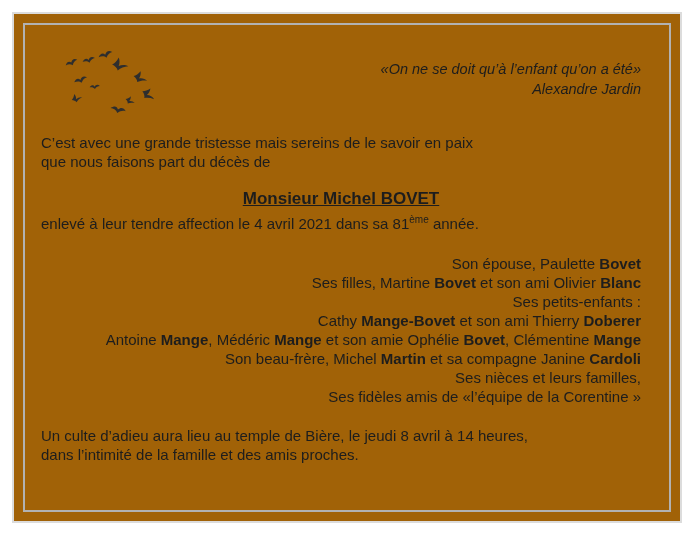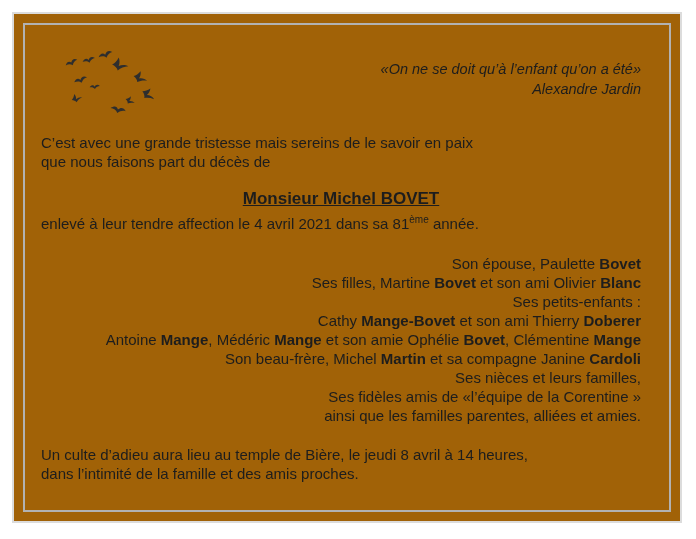--- a/index.html
+++ b/index.html
@@ -126,21 +126,20 @@
 
       <div class="family-block">
         <div class="line"><span>Son épouse, Paulette </span><span class="seg-bold">Bovet</span></div>
         <div class="line"><span>Ses filles, Martine </span><span class="seg-bold">Bovet</span><span> et son ami Olivier </span><span class="seg-bold">Blanc</span></div>
         <div class="line"><span>Ses petits-enfants :</span></div>
         <div class="line"><span>Cathy </span><span class="seg-bold">Mange-Bovet</span><span> et son ami Thierry </span><span class="seg-bold">Doberer</span></div>
         <div class="line"><span>Antoine </span><span class="seg-bold">Mange</span><span>, Médéric </span><span class="seg-bold">Mange</span><span> et son amie Ophélie </span><span class="seg-bold">Bovet</span><span>, Clémentine </span><span class="seg-bold">Mange</span></div>
         <div class="line"><span>Son beau-frère, Michel </span><span class="seg-bold">Martin</span><span> et sa compagne Janine </span><span class="seg-bold">Cardoli</span></div>
         <div class="line"><span>Ses nièces et leurs familles,</span></div>
         <div class="line"><span>Ses fidèles amis de «l’équipe de la Corentine »</span></div>
-        <div class="line"><span>ainsi que les familles parentes, alliées et amies.</span></div>
       </div>
 
       <div class="ceremony-block">
         <div class="line">Un culte d’adieu aura lieu au temple de Bière, le jeudi 8 avril à 14 heures,</div>
         <div class="line">dans l’intimité de la famille et des amis proches.</div>
       </div>
 
 
     </div>
   </div>

